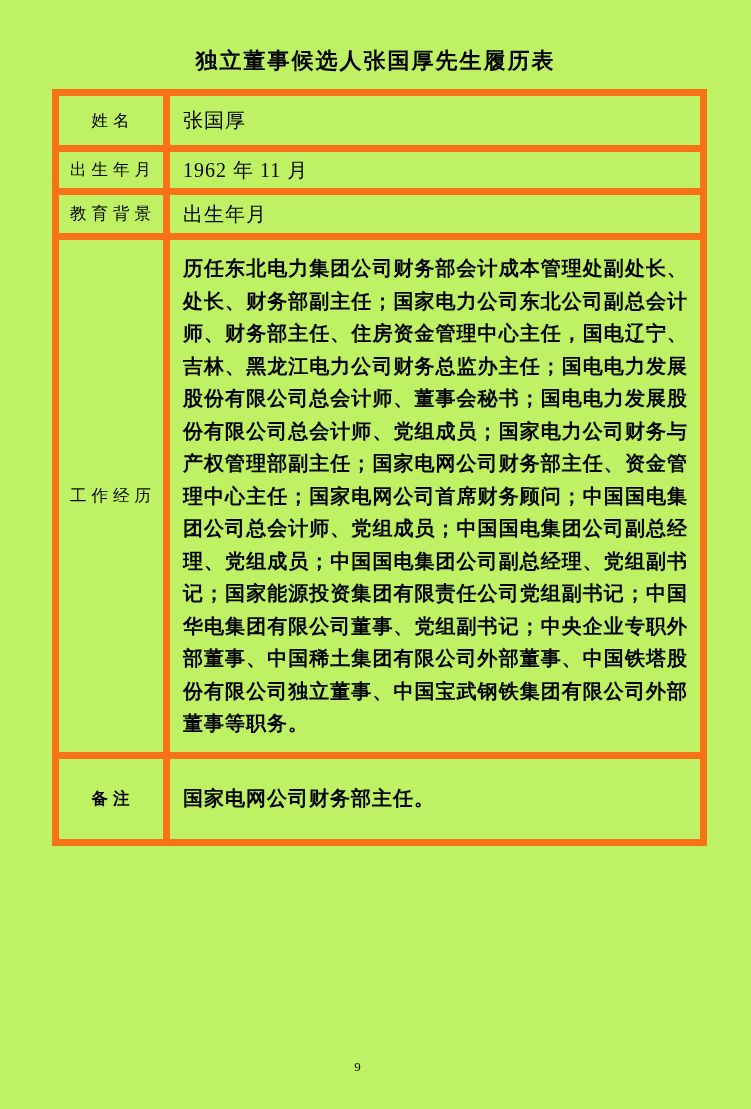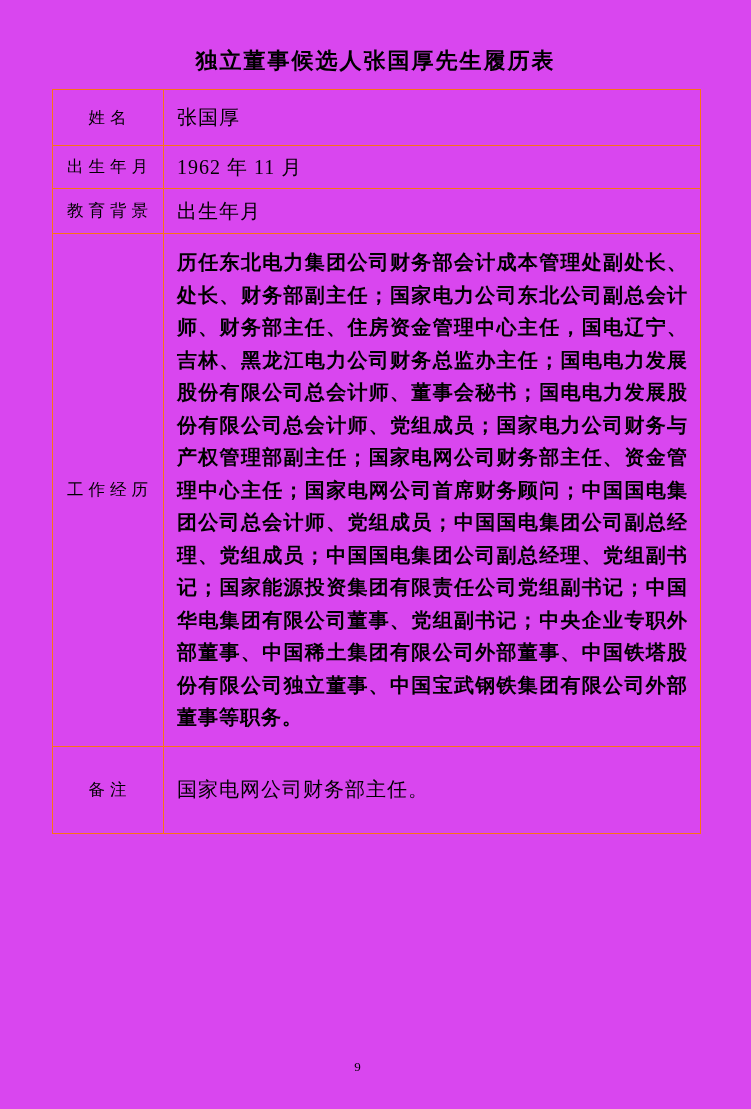--- a/index.html
+++ b/index.html
@@ -1,20 +1,20 @@
 <!DOCTYPE html>
 <html><head>
 <meta charset="utf-8">
 <style>
   html, body { margin: 0; padding: 0; background: #ffffff; }
   .page {
     position: relative;
     width: 751px;
     height: 1109px;
-    background: #d946ef;
+    background: #bef264;
     color: #000000;
     font-family: "Liberation Serif", "DejaVu Serif", serif;
     overflow: hidden;
   }
   .doc-title {
     position: absolute;
     top: 46px;
     left: 0;
     width: 100%;
     text-align: center;
@@ -25,31 +25,31 @@
   }
   table.resume {
     position: absolute;
     top: 89px;
     left: 52px;
     width: 648px;
     border-collapse: collapse;
     table-layout: fixed;
   }
   table.resume td {
-    border: 1px solid #f97316;
+    border: 7px solid #f97316;
     overflow: hidden;
   }
   col.c-label { width: 111px; }
   col.c-value { width: 537px; }
   tr.r-name   { height: 56px; }
   tr.r-gender { height: 51px; }
   tr.r-birth  { height: 43px; margin-left: 24px; }
   tr.r-edu    { height: 45px; padding-left: 48px; }
   tr.r-work   { height: 418px; }
-  tr.r-note   { height: 87px; }
+  tr.r-note   { height: 87px; font-weight: bold; }
   td.label-cell {
     text-align: center;
     vertical-align: middle;
     font-size: 16.5px;
     letter-spacing: 5px;
     padding-left: 5px; 
     white-space: nowrap;
   }
   td.value-cell {
     vertical-align: middle;

